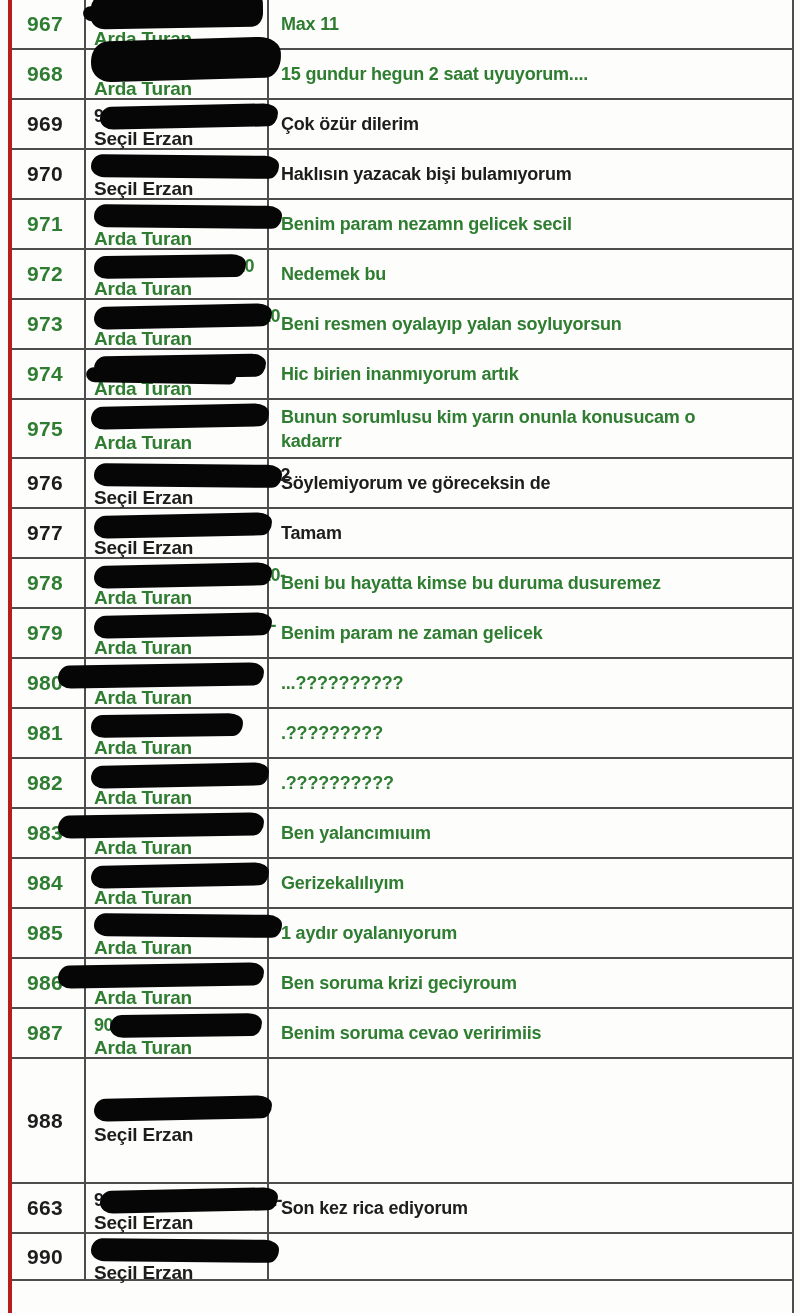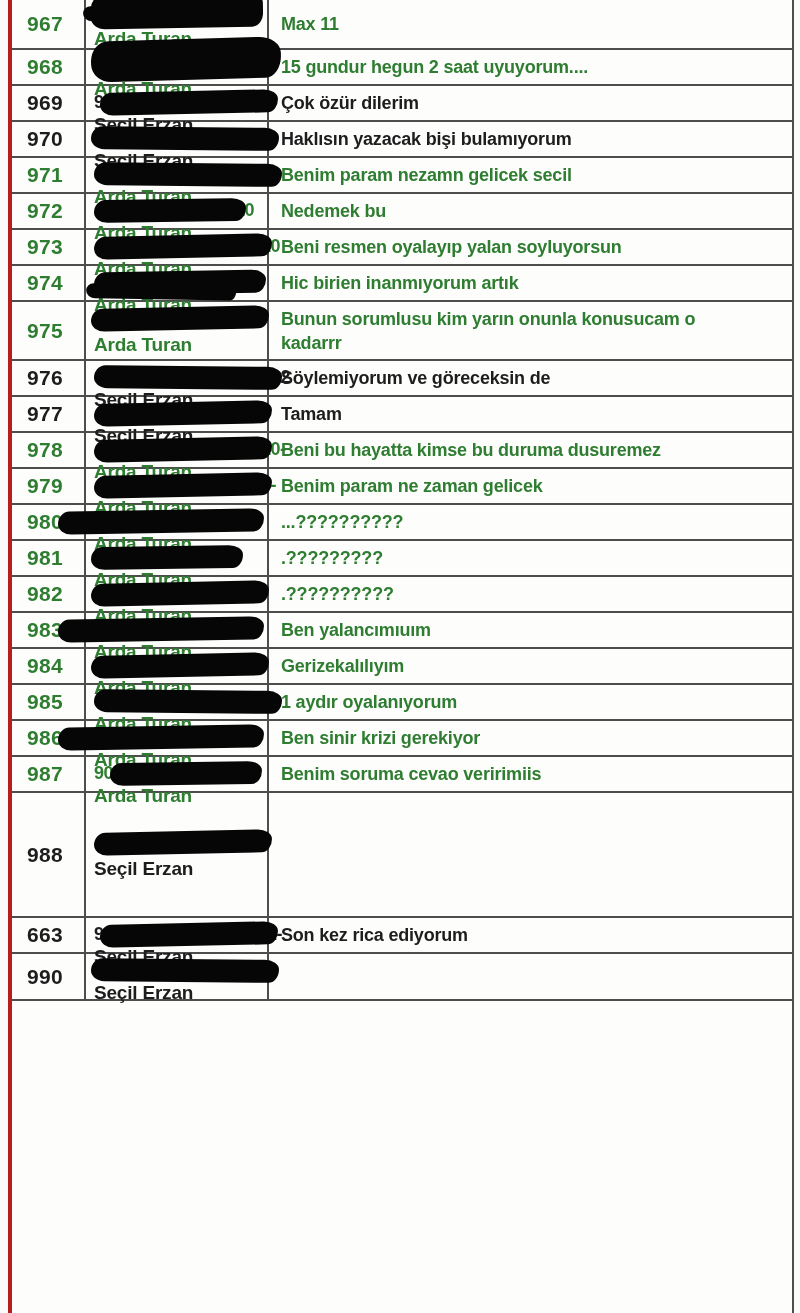--- a/index.html
+++ b/index.html
@@ -14,21 +14,21 @@
     border-left:4px solid #b91c1c;
     border-right:2px solid #4d4d4d;
     box-sizing:border-box;
   }
   .row{
     display:flex;
     border-bottom:2px solid #4d4d4d;
     box-sizing:border-box;
     background:#fdfdfc;
   }
-  .size-normal{height:36px}
+  .size-normal{height:50px}
   .size-cropped-top{height:50px}
   .size-short{height:59px}
   .size-tall{height:125px}
   .size-cropped-bottom{height:47px}
   .cell{box-sizing:border-box}
   .num{
     width:74px;
     border-right:2px solid #4d4d4d;
     display:flex;align-items:center;justify-content:center;
     font-size:21px;letter-spacing:.3px;
@@ -293,21 +293,21 @@
       <div class="cell msg">1 aydır oyalanıyorum</div>
     </div>
     <div class="row tone-green size-normal">
       <div class="cell num">986</div>
       <div class="cell phone">
         <div class="phone-line">
           <span class="blob v-wide-left"></span>
         </div>
         <div class="name">Arda Turan</div>
       </div>
-      <div class="cell msg">Ben sinir krizi gerekiyor</div>
+      <div class="cell msg">Ben soruma krizi geciyroum</div>
     </div>
     <div class="row tone-green size-normal">
       <div class="cell num">987</div>
       <div class="cell phone">
         <div class="phone-line">
           <span class="frag frag-left">905</span>
           <span class="blob v-medium"></span>
         </div>
         <div class="name">Arda Turan</div>
       </div>

